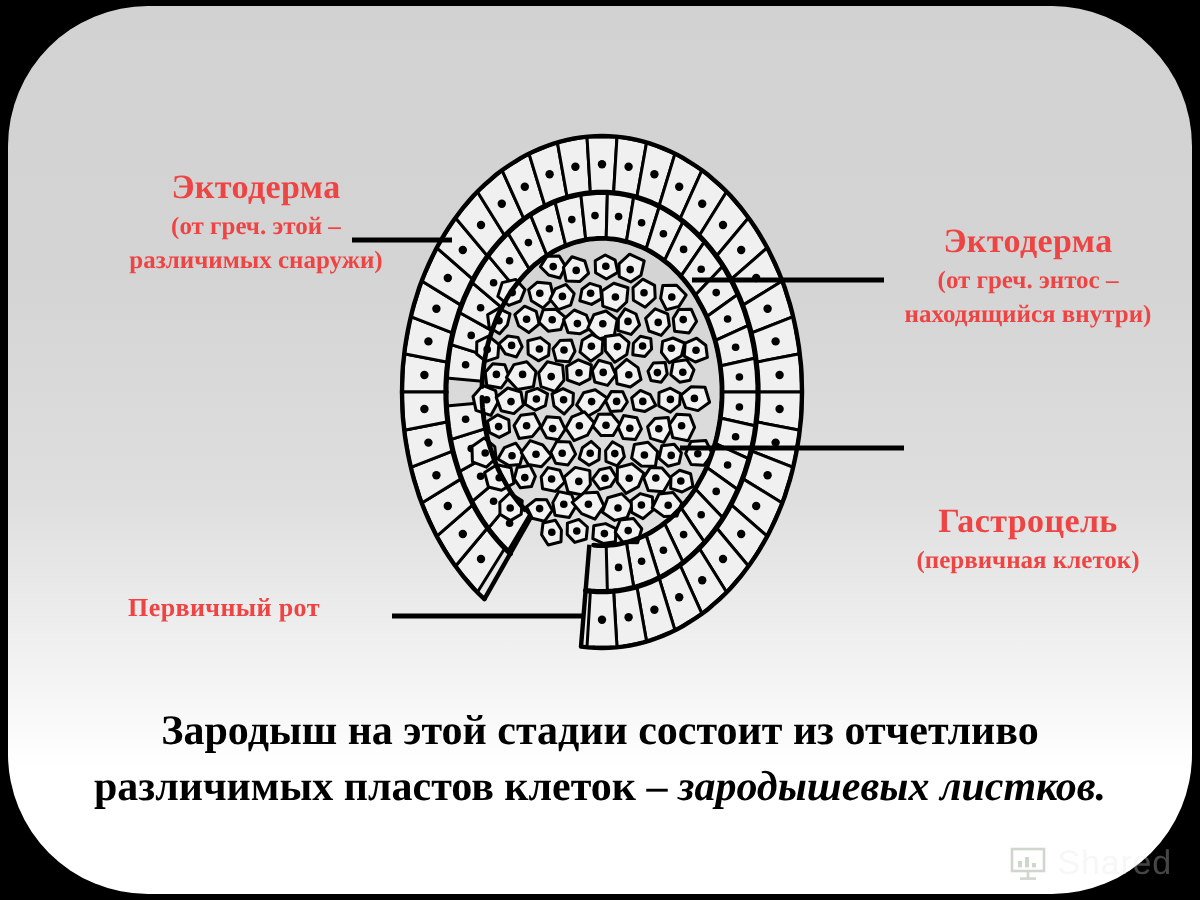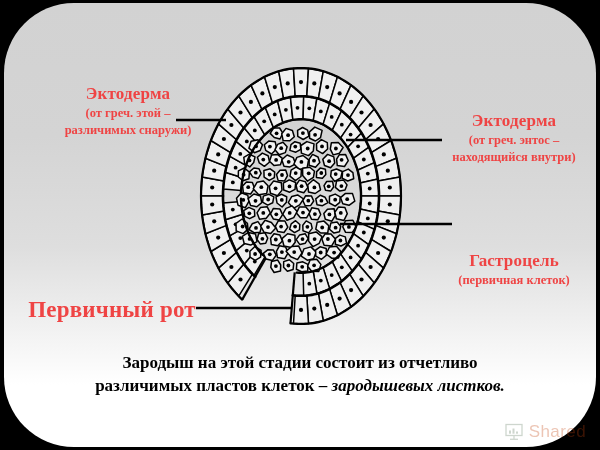--- a/index.html
+++ b/index.html
@@ -47,48 +47,48 @@
     font-size: 12.5px;
     font-weight: bold;
     display: block;
     margin-top: 2px;
     letter-spacing: 0px;
   }
   #lbl-ectoderm { left: 28px;  top: 84px;  width: 200px; }
   #lbl-entoderm { left: 430px; top: 111px; width: 168px; }
   #lbl-gastrocoel { left: 430px; top: 203px; width: 168px; margin-top: 48px; }
   #lbl-blastopore { left: 22px;  top: 296px; width: 180px; }
-  #lbl-blastopore .title { font-size: 23px; }
+  #lbl-blastopore .title { font-size: 13px; }
 
   #caption {
     position: absolute;
     left: 38px;
     top: 352px;
     width: 524px;
     text-align: center;
-    font-size: 17px;
+    font-size: 21px;
     font-weight: bold;
     line-height: 1.33;
     color: #000;
   }
   #caption .it { font-style: italic; }
 
   #watermark {
     position: absolute;
     right: 14px;
     bottom: 8px;
     display: flex;
     align-items: center;
     gap: 5px;
     opacity: 0.30;
   }
   #watermark .wtext {
     font-family: "Liberation Sans", sans-serif;
     font-size: 17px;
-    color: #c2410c;
+    color: #e5e5e5;
     letter-spacing: 0.4px;
   }
   svg.leader { position: absolute; left: 0; top: 0; overflow: visible; }
   #embryo { position: absolute; left: 196px; top: 66px; }
 </style>
 </head>
 <body>
 
 <div id="slide">
   <div id="panel"></div>

